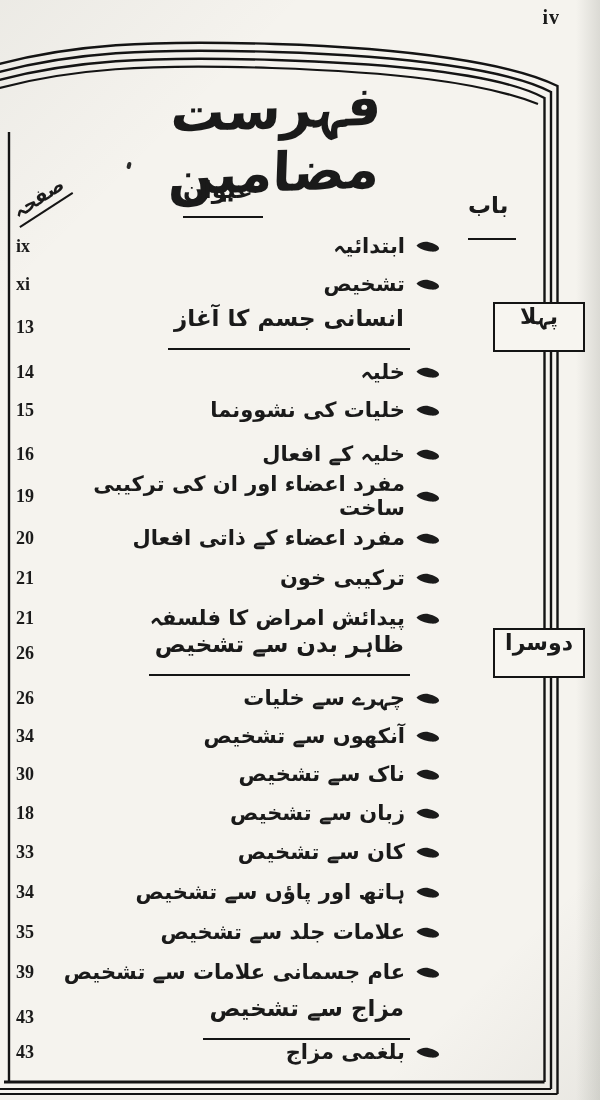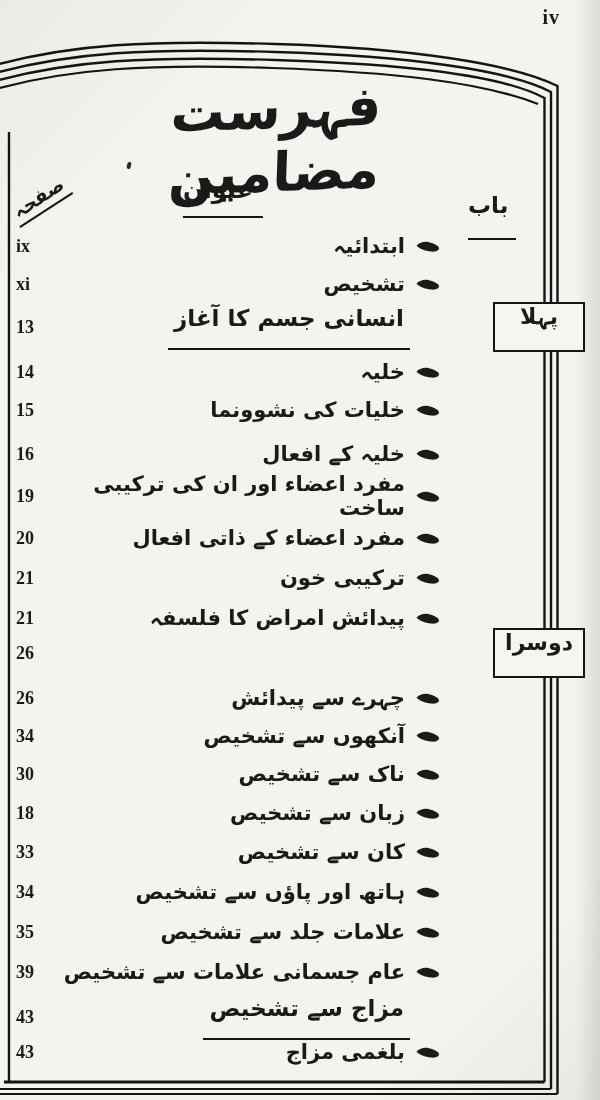--- a/index.html
+++ b/index.html
@@ -194,29 +194,30 @@
       <span class="bullet">
           <svg width="27" height="13" viewBox="0 0 27 13">
             <path d="M1.5 5.5 C5 2.2 9.5 1.2 14 2.2 C19 3.3 23.6 5.6 24 8.1 C24.4 10.6 20.6 12.3 15.8 11.6 C10.4 10.8 4.1 9 1.5 5.5 Z"></path>
           </svg>
         </span>
     </span>
   </div>
 
   <div class="row heading" style="top:626px">
     <span class="pg">26</span>
+    <span class="ht">ظاہر بدن سے تشخیص</span>
     <span class="chapter-box">
       <span>دوسرا</span>
     </span>
   </div>
 
   <div class="row" style="top:678px">
     <span class="pg">26</span>
     <span class="entry">
-      <span class="t">چہرے سے پیدائش</span>
+      <span class="t">چہرے سے خلیات</span>
       <span class="bullet">
           <svg width="27" height="13" viewBox="0 0 27 13">
             <path d="M1.5 5.5 C5 2.2 9.5 1.2 14 2.2 C19 3.3 23.6 5.6 24 8.1 C24.4 10.6 20.6 12.3 15.8 11.6 C10.4 10.8 4.1 9 1.5 5.5 Z"></path>
           </svg>
         </span>
     </span>
   </div>
 
   <div class="row" style="top:716px">
     <span class="pg">34</span>

